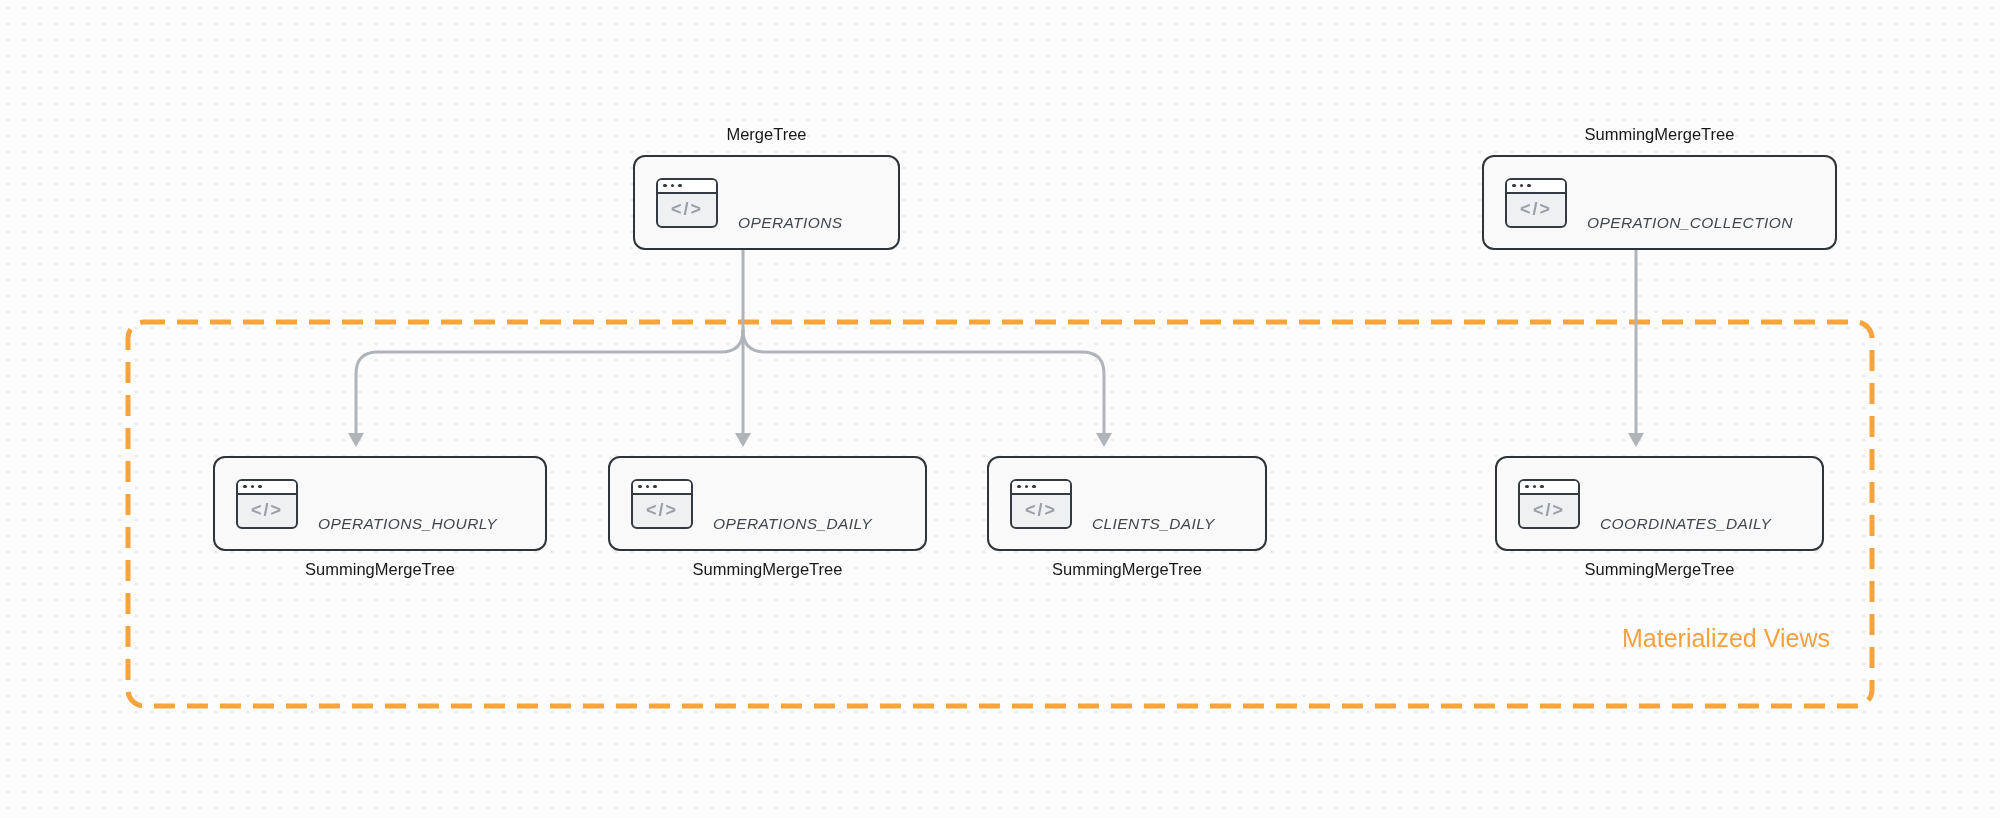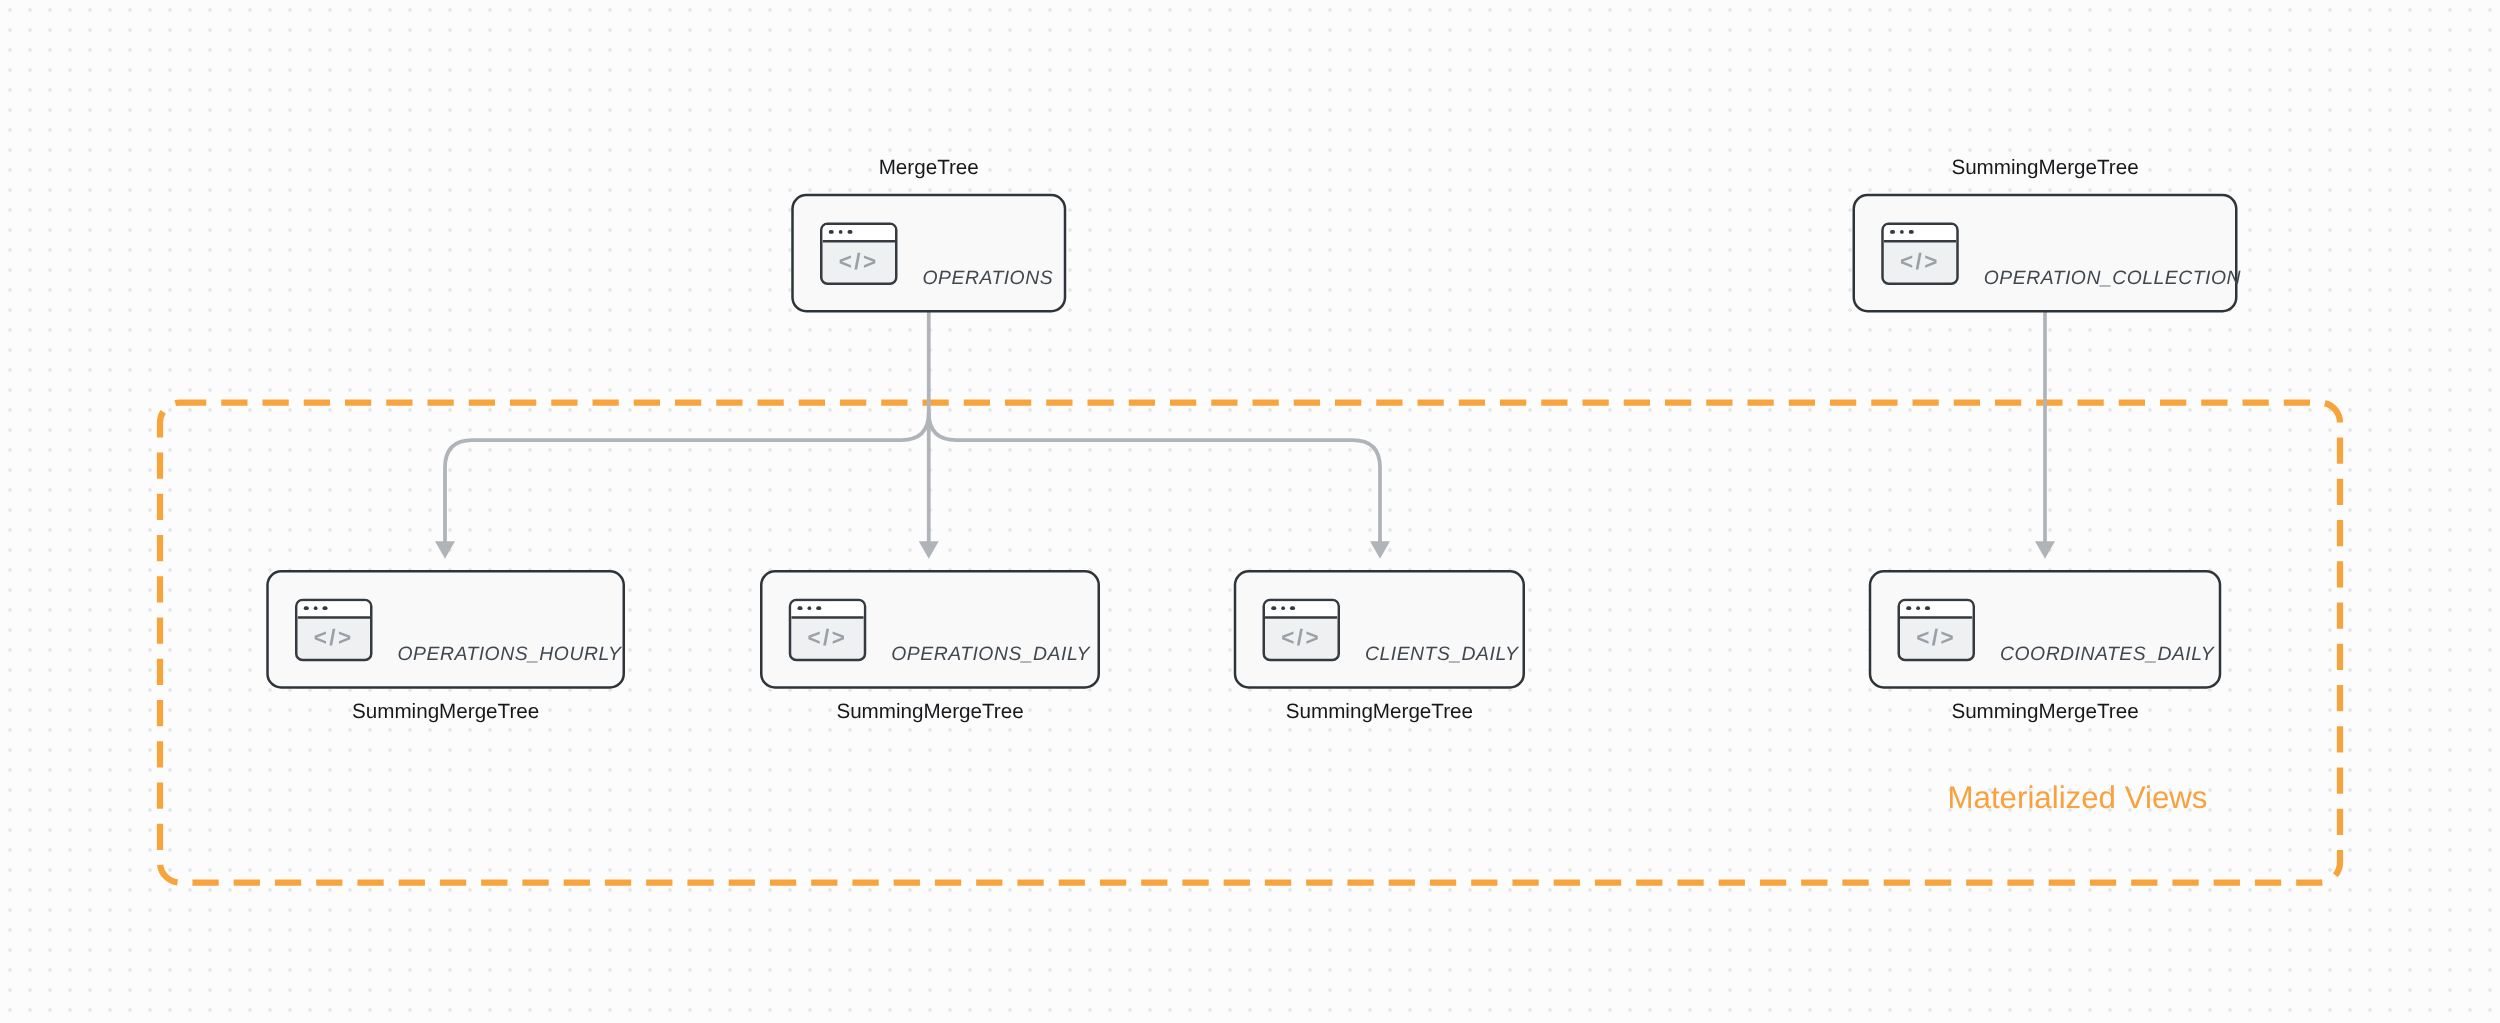--- a/index.html
+++ b/index.html
@@ -6,21 +6,21 @@
   body{
     width:2000px;height:818px;
     font-family:"Liberation Sans", sans-serif;
     background-color:#fcfcfd;
     background-image:radial-gradient(circle, #e6e8ea 1.4px, transparent 1.5px);
     background-size:16px 16px;
     position:relative;
     overflow:hidden;
   }
   .edge-layer{position:absolute;left:0;top:0;width:2000px;height:818px;}
-  .node{position:absolute;}
+  .node{position:absolute;padding-left:47px;}
   .node-box{
     position:absolute;left:0;top:0;width:100%;height:95px;
     background:#f8f9f8;
     border:2.5px solid #2f3438;
     border-radius:12px;
     box-sizing:border-box;
     display:flex;align-items:center;
     padding-left:21px;gap:20px;
   }
   .node-title{
@@ -55,21 +55,21 @@
     width:3.5px;height:3.5px;border-radius:50%;
     background:#343a40;display:block;
   }
   .browser-body{
     flex:1;display:flex;align-items:center;justify-content:center;
     font-size:18px;font-weight:bold;color:#9aa0a6;
     letter-spacing:2px;
     font-family:"Liberation Sans", sans-serif;
   }
   .group-label{
-    position:absolute;left:1558px;top:624px;
+    position:absolute;left:1622px;top:624px;
     font-size:25px;font-weight:500;color:#F9A13C;
     white-space:nowrap;
   }
 </style>
 </head>
 <body>
 
 <svg class="edge-layer" viewBox="0 0 2000 818" xmlns="http://www.w3.org/2000/svg">
 
   <rect x="128" y="322" width="1744" height="384" rx="16" fill="none" stroke="#F7A43C" stroke-width="5" stroke-dasharray="21 12"></rect>

